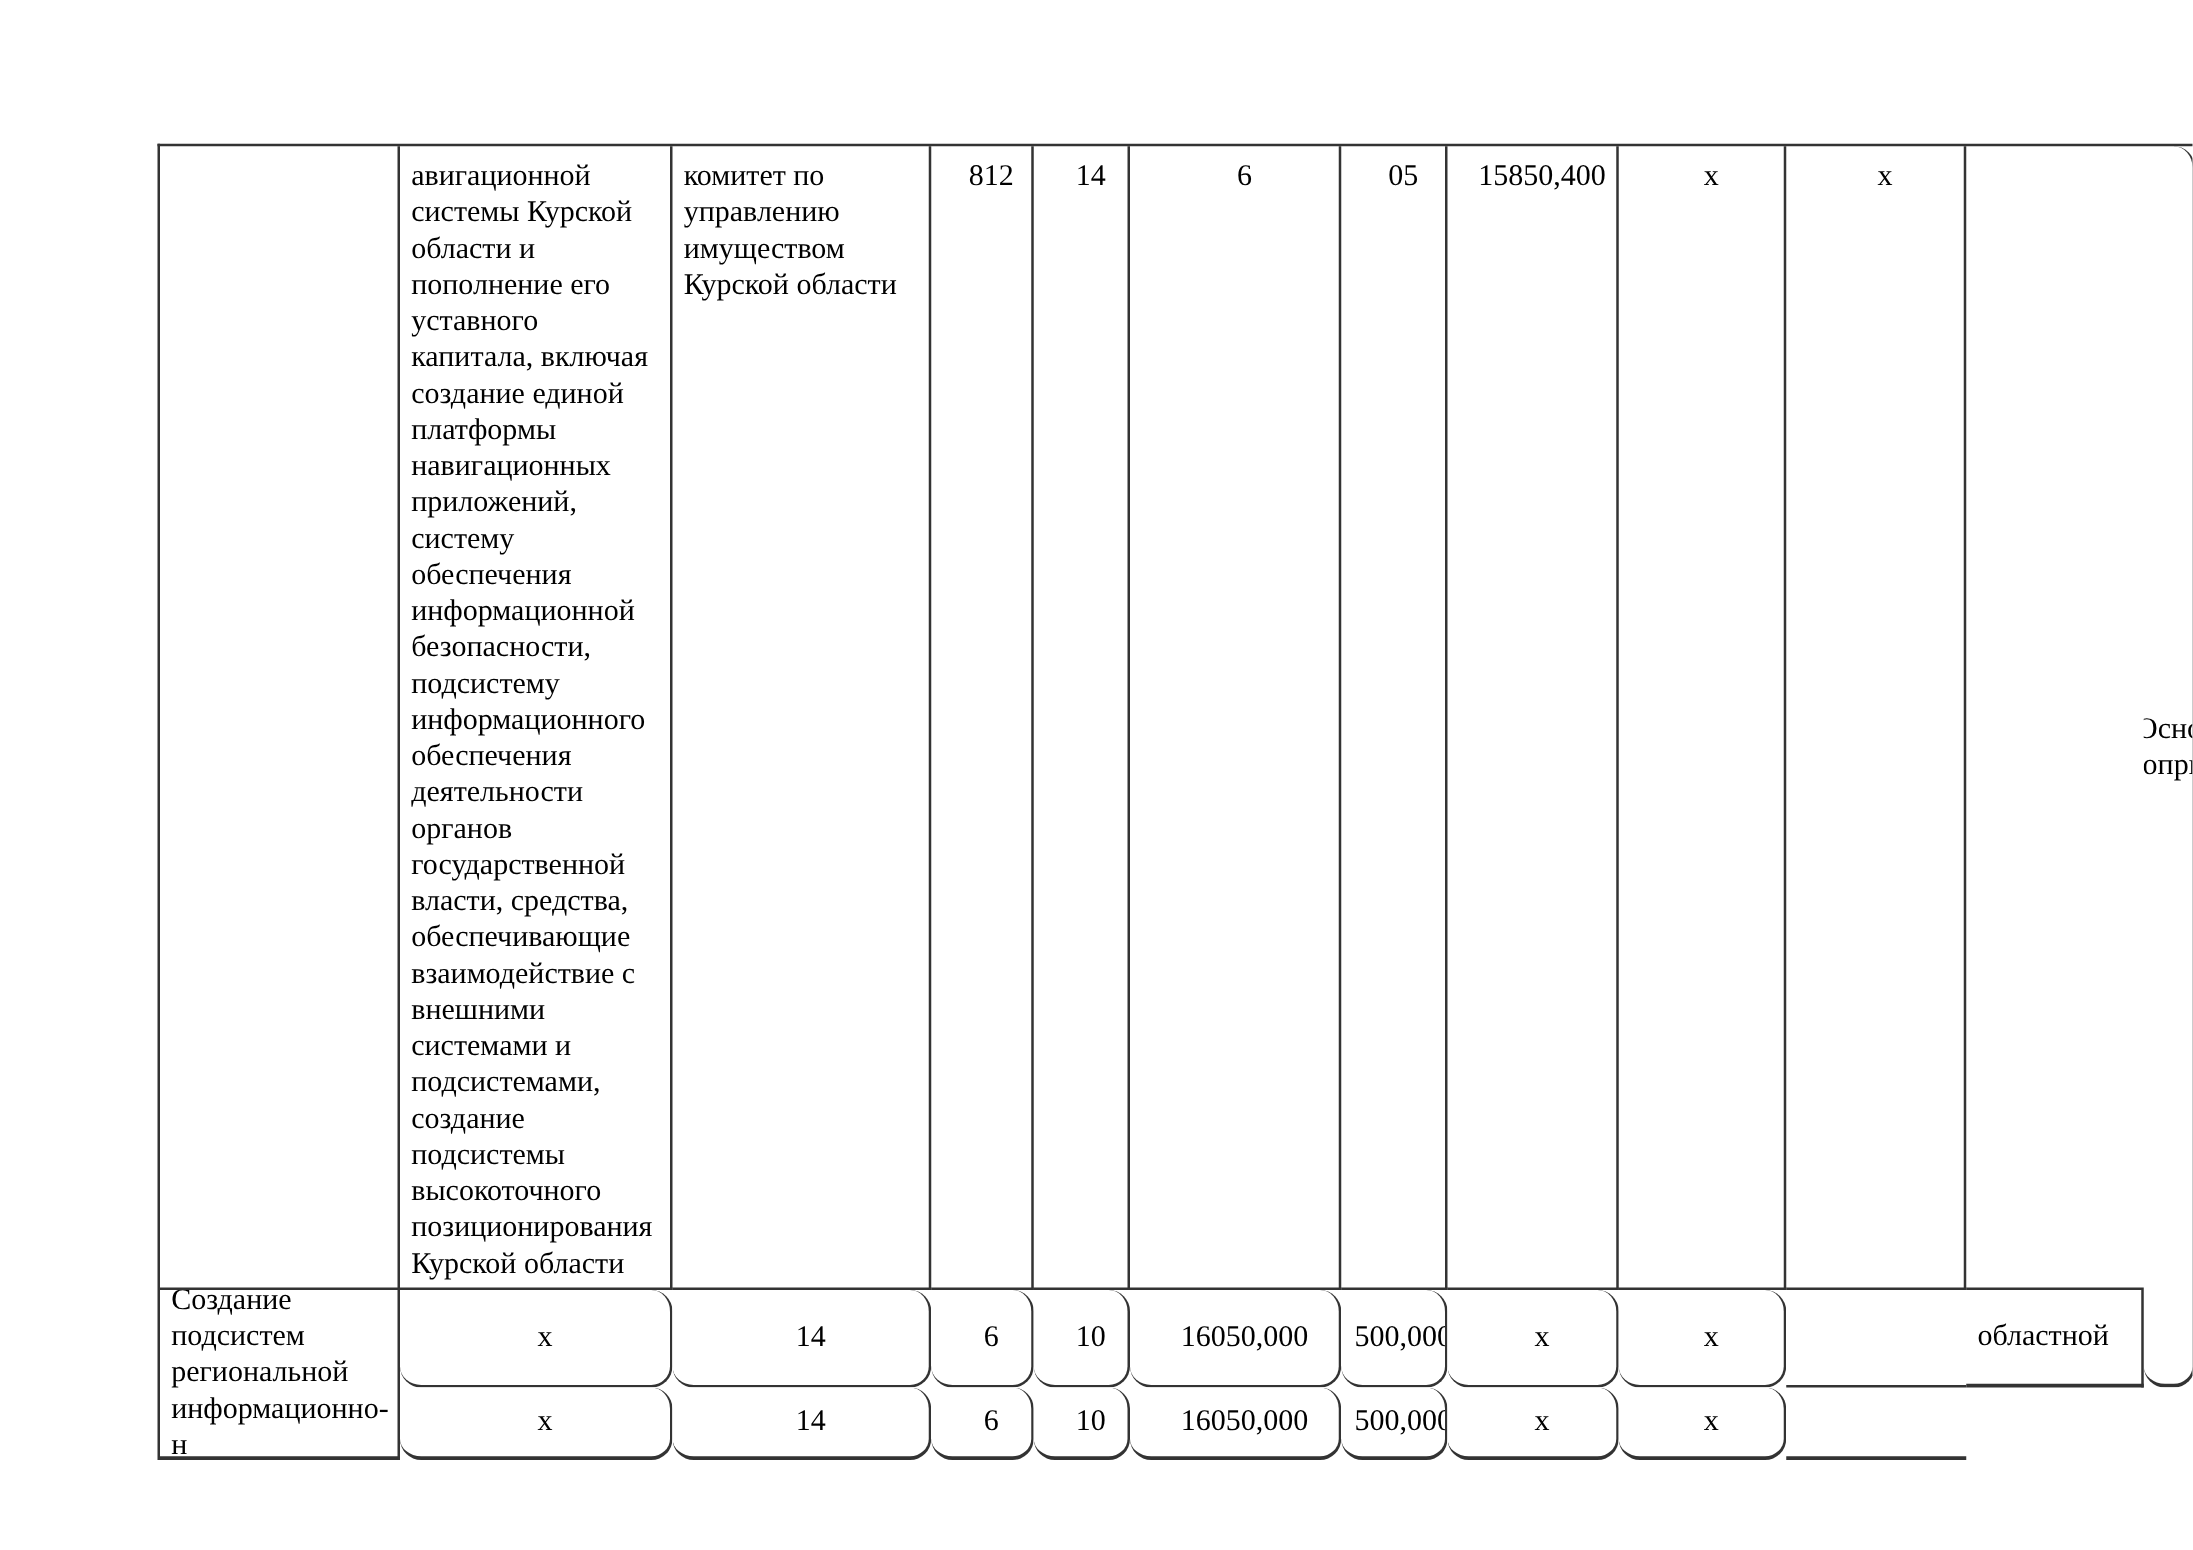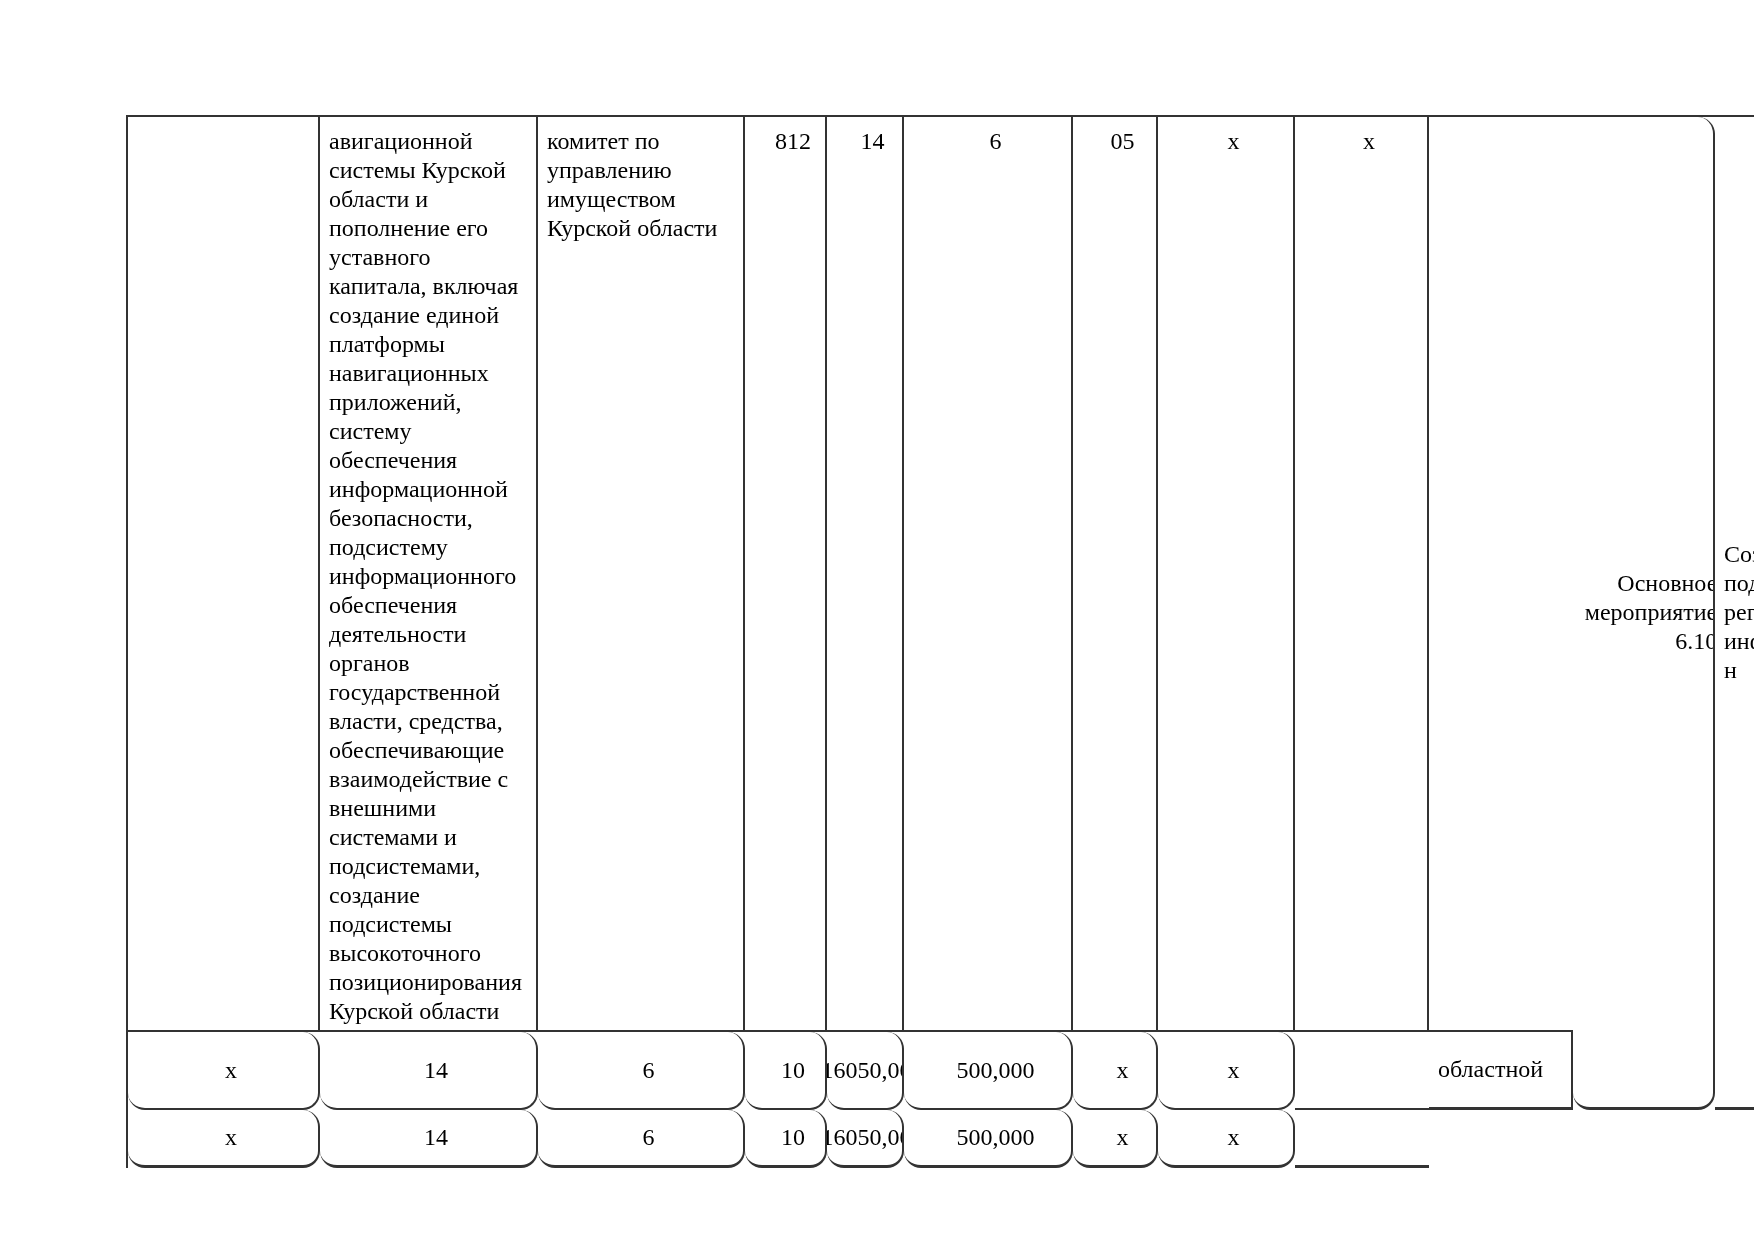--- a/index.html
+++ b/index.html
@@ -98,20 +98,21 @@
 позиционирования
 Курской области</div>
     <div class="c top-txt multi">комитет по
 управлению
 имуществом
 Курской области</div>
     <div class="c top-num">812</div>
     <div class="c top-num">14</div>
     <div class="c top-num">6</div>
     <div class="c top-num">05</div>
+    <div class="c top-num">15850,400</div>
     <div class="c top-num">x</div>
     <div class="c top-num">x</div>
     <div class="c no-r"></div>
 
     <div class="c span2 mid-center multi thick-b">Основное
 мероприятие
 6.10</div>
     <div class="c span2 mid-left multi thick-b">Создание
 подсистем
 региональной

